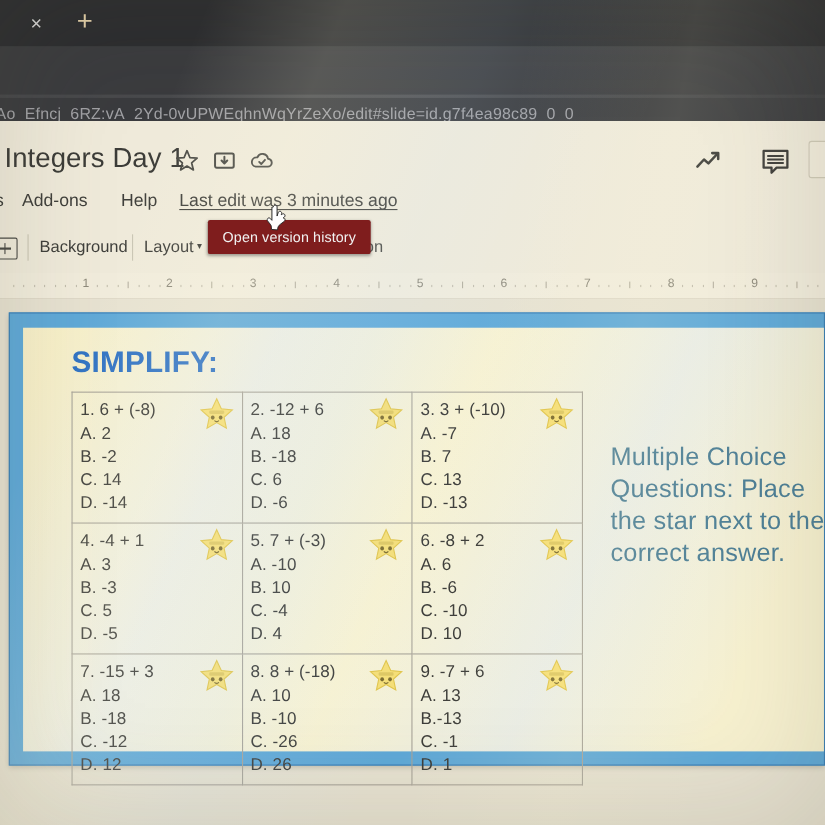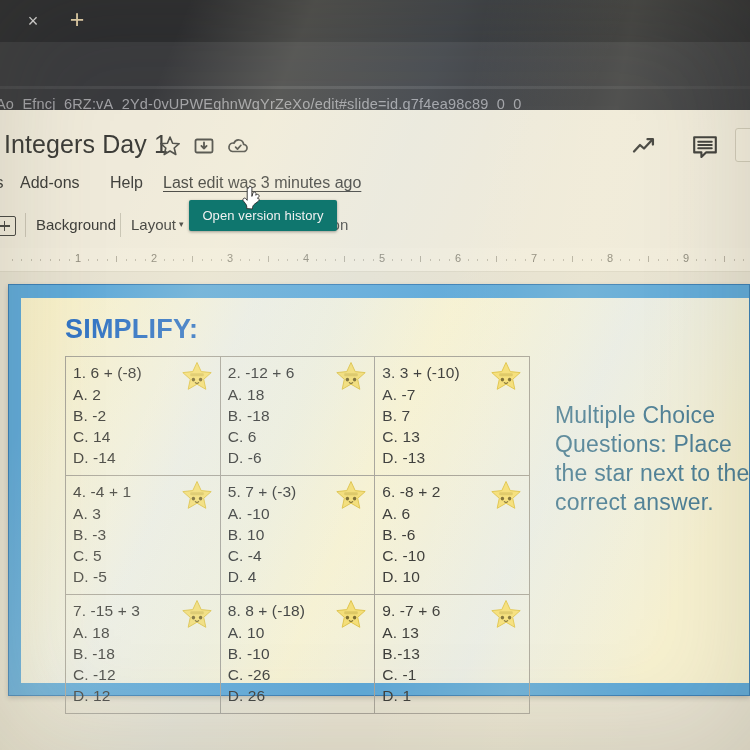--- a/index.html
+++ b/index.html
@@ -114,21 +114,21 @@
   #icon-activity { left: 630px; width: 30px; height: 26px; }
   #icon-comment  { left: 691px; width: 28px; height: 26px; }
   .hdr-right-box {
     position: absolute; left: 735px; top: 18px; width: 40px; height: 34px;
     border: 1px solid #cfcab7; border-radius: 3px; background: #f2eddd;
   }
 
   
   .tooltip {
     position: absolute; left: 189px; top: 200px; width: 148px; height: 31px;
-    background: #0f766e; border-radius: 2px;
+    background: #7f1d1d; border-radius: 2px;
     color: #f1f1f1; font-size: 13px; line-height: 31px; text-align: center;
     letter-spacing: .1px; z-index: 40;
     box-shadow: 0 1px 3px rgba(0,0,0,.35);
   }
   .cursor {
     position: absolute; left: 242px; top: 186px; width: 20px; height: 26px; z-index: 50;
   }
 
   
   .ruler {

